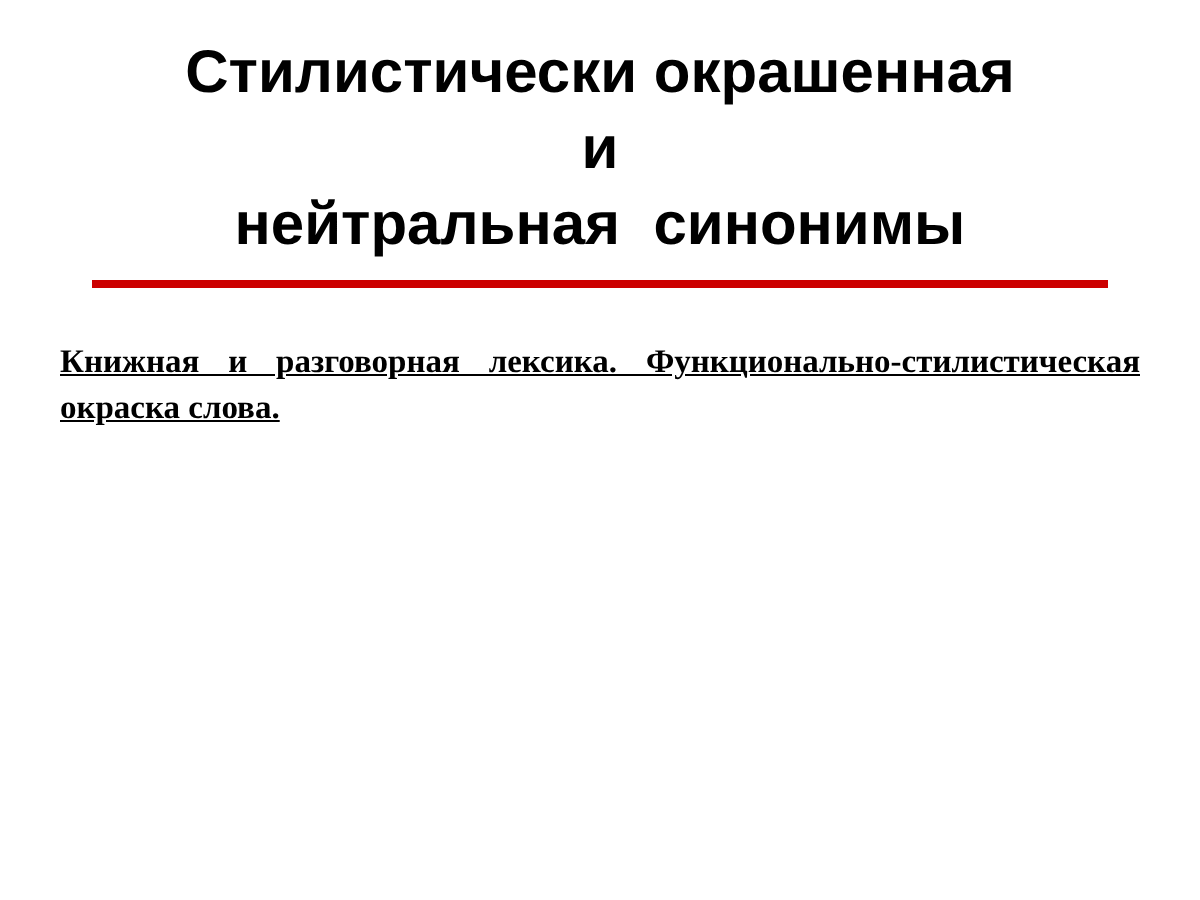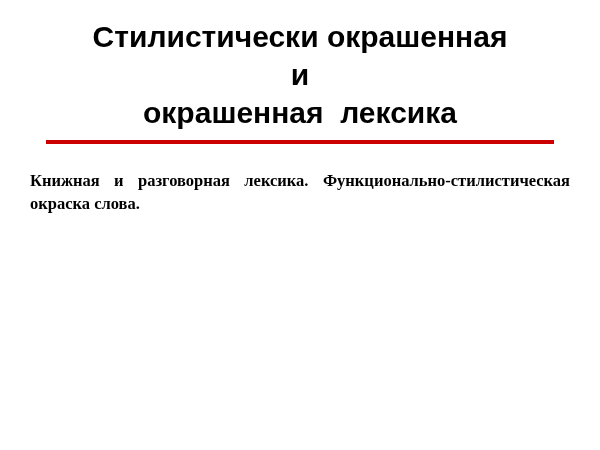--- a/index.html
+++ b/index.html
@@ -37,20 +37,21 @@
   .title-line-2 { font-size: 30px; }
   .title-line-3 { font-size: 30px; }
   .rule {
     width: 508px;
     height: 4px;
     background: #cc0000;
     margin: 9px auto 0 auto;
   }
   .body-block {
     margin: 26px 30px 0 30px;
+    text-decoration: underline;
   }
   .para {
     font-family: "Liberation Serif", serif;
     font-weight: bold;
     color: #000000;
     font-size: 16.5px;
     line-height: 1.38;
     text-align: justify;
     text-justify: inter-word;
     margin: 0 0 16px 0;
@@ -58,21 +59,21 @@
   .para:last-child { margin-bottom: 0; }
 </style>
 </head>
 <body>
 
 <div class="slide">
 
   <div class="title-block">
     <div class="title-line title-line-1">Стилистически окрашенная</div>
     <div class="title-line title-line-2">и</div>
-    <div class="title-line title-line-3">окрашенная  лексика</div>
+    <div class="title-line title-line-3">нейтральная  синонимы</div>
   </div>
 
   <div class="rule"></div>
 
   <div class="body-block">
     <p class="para">Книжная и разговорная лексика. Функционально-стилистическая окраска слова.</p>
   </div>
 
 </div>
 

